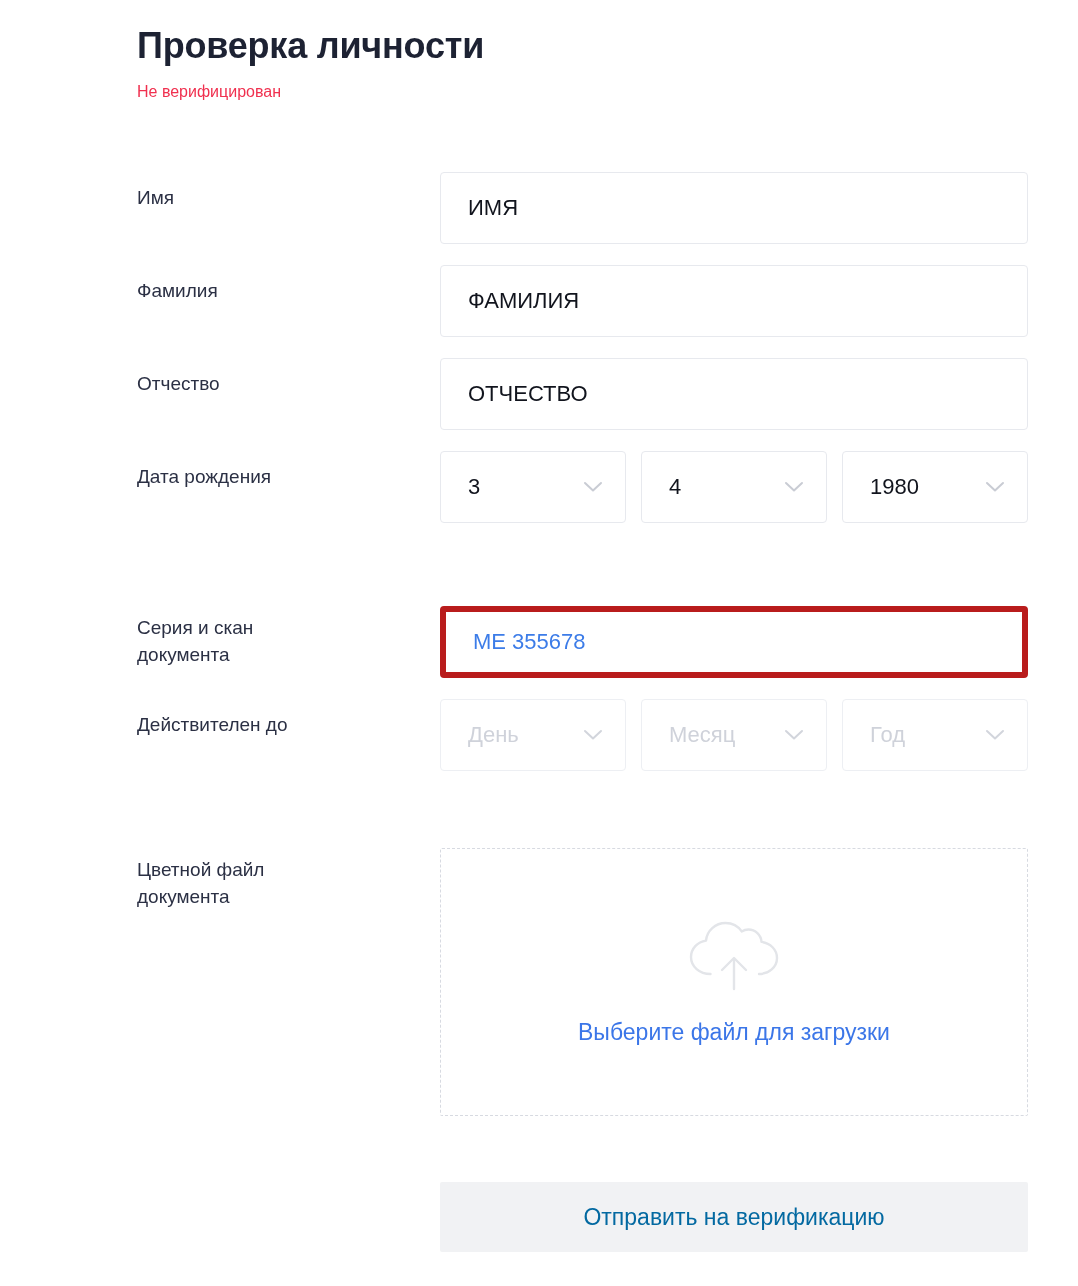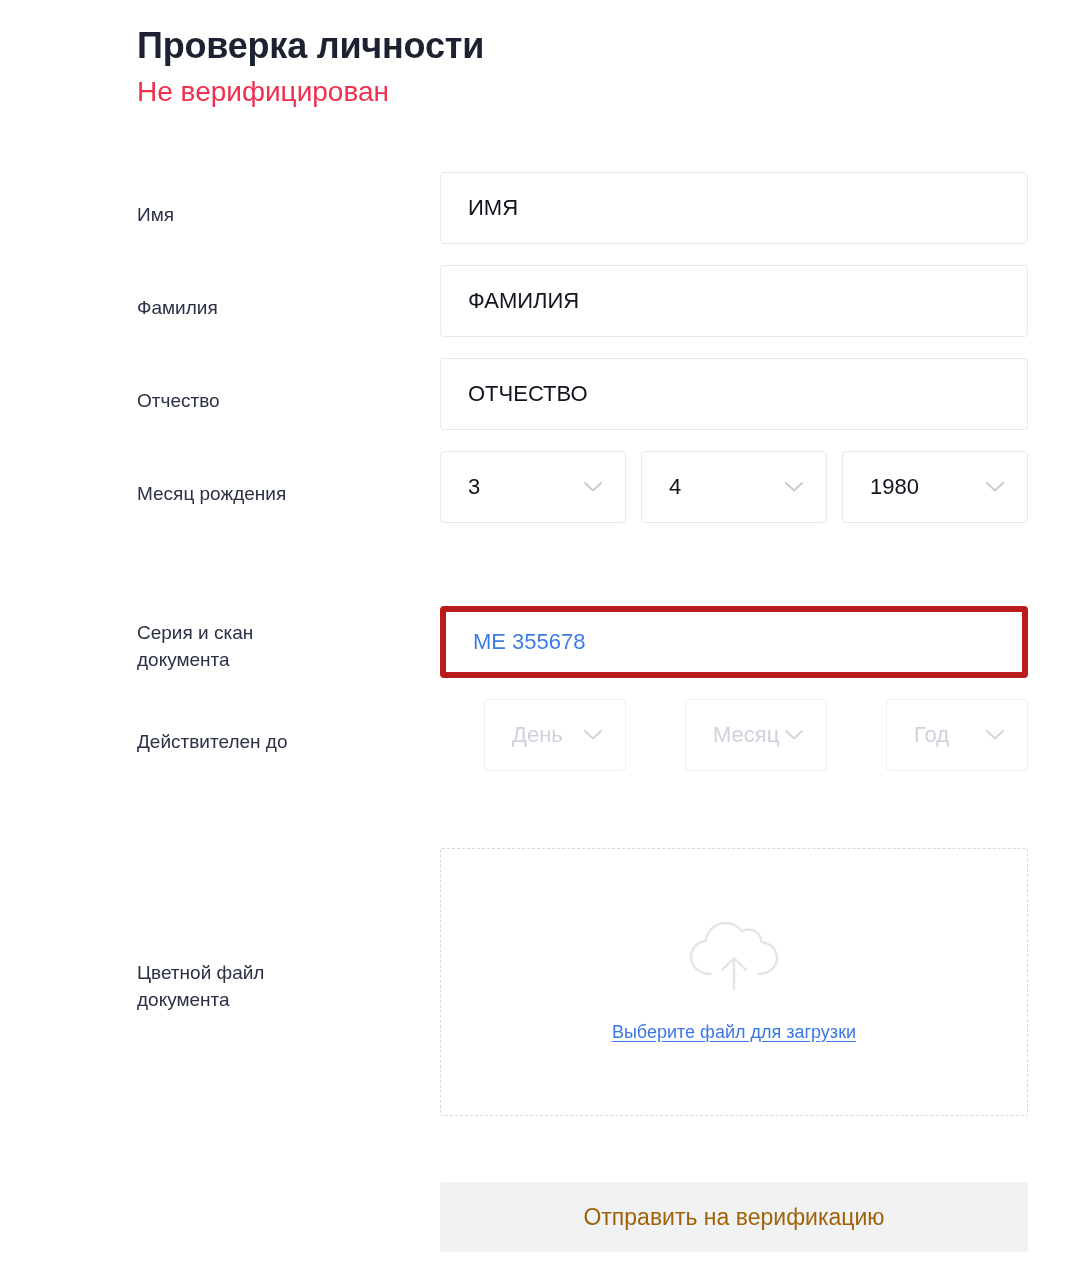--- a/index.html
+++ b/index.html
@@ -34,38 +34,38 @@
     font-size: 36px;
     line-height: 44px;
     font-weight: bold;
     color: #1d2233;
     letter-spacing: -0.2px;
     margin: 0;
     white-space: nowrap;
   }
   .status-badge {
     margin-top: 8px;
-    font-size: 28px;
+    font-size: 16px;
     line-height: 32px;
     color: #f0304f;
     font-weight: normal;
     white-space: nowrap;
   }
 
   
   .form {
     position: absolute;
     left: 137px;
     top: 172px;
     width: 891px;
   }
 
   .field-row {
     display: flex;
-    align-items: center;
+    align-items: flex-start;
     width: 891px;
   }
   .field-label {
     width: 303px;
     flex: 0 0 303px;
     box-sizing: border-box;
     font-size: 19px;
     line-height: 27px;
     color: #2b3044;
     padding-top: 12px;
@@ -122,21 +122,20 @@
     justify-content: space-between;
     padding: 0 22px 0 27px;
   }
   .select-value {
     font-size: 22px;
     color: #11141d;
     white-space: nowrap;
   }
   .select.placeholder {
     border-color: #edeff3;
-    margin-left: 44px;
   }
   .select.placeholder .select-value {
     color: #cfd2da;
   }
   .chevron {
     width: 20px;
     height: 12px;
     flex: 0 0 20px;
     display: block;
   }
@@ -158,24 +157,23 @@
     justify-content: center;
     text-align: center;
   }
   .cloud-icon {
     width: 96px;
     height: 74px;
     margin-bottom: 26px;
   }
   .cloud-icon svg { display: block; }
   .dropzone-link {
-    font-size: 18px;
+    font-size: 23px;
     line-height: 30px;
     color: #3b76e8;
-    text-decoration: underline;
     text-underline-offset: 3px;
     cursor: pointer;
     white-space: nowrap;
   }
   .dropzone-hint {
     margin-top: 7px;
     font-size: 22px;
     line-height: 30px;
     color: #c7cad2;
     white-space: nowrap;
@@ -187,21 +185,21 @@
     left: 440px;
     top: 1182px;
   }
   .submit-button {
     box-sizing: border-box;
     width: 588px;
     height: 70px;
     background: #f1f2f4;
     border: none;
     border-radius: 2px;
-    color: #a16207;
+    color: #0369a1;
     font-family: inherit;
     font-size: 23px;
     display: flex;
     align-items: center;
     justify-content: center;
     cursor: default;
   }
 
   
   .row-gap-sm { height: 21px; }
@@ -247,21 +245,21 @@
       <div class="field-control">
         <div class="text-input">
           <span class="input-value">ОТЧЕСТВО</span>
         </div>
       </div>
     </div>
 
     <div class="row-gap-sm"></div>
 
     <div class="field-row">
-      <div class="field-label">Месяц рождения</div>
+      <div class="field-label">Дата рождения</div>
       <div class="field-control">
         <div class="select-row">
 
           <div class="select">
             <span class="select-value">3</span>
             <span class="chevron">
               <svg width="20" height="12" viewBox="0 0 20 12" fill="none">
                 <path d="M2 2 L10 9.5 L18 2" stroke="#c9ccd4" stroke-width="2" stroke-linecap="round" stroke-linejoin="round"></path>
               </svg>
             </span>

